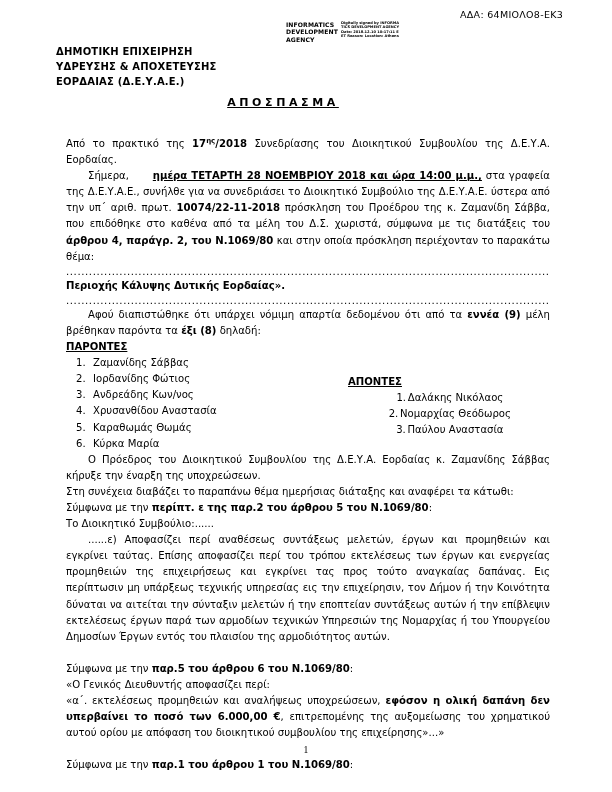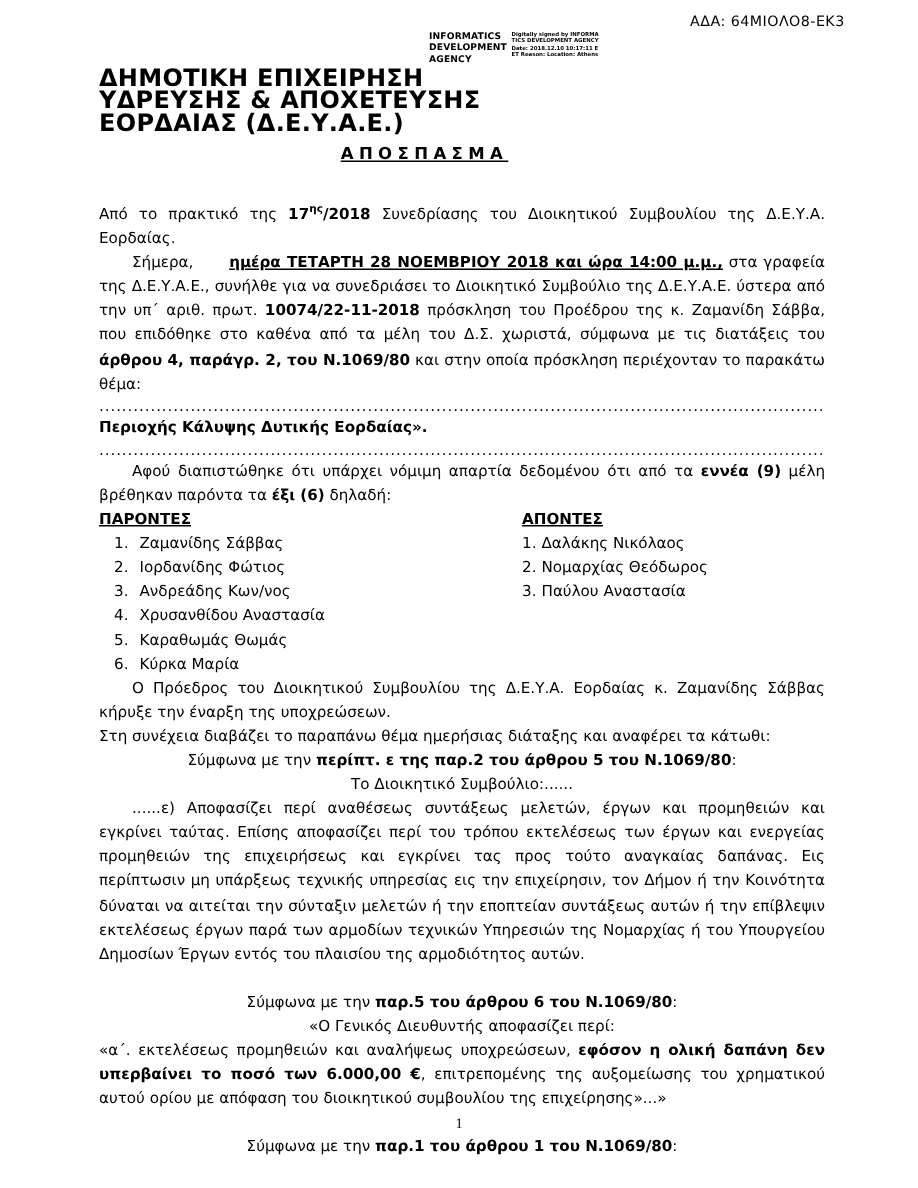--- a/index.html
+++ b/index.html
@@ -51,22 +51,22 @@
     line-height: 4.45px;
     font-weight: bold;
     width: 60px;
     word-break: break-all;
   }
 
   
   .org {
     position: absolute;
     top: 44px;
-    left: 66px;
-    font-size: 16px;
+    left: 56px;
+    font-size: 10px;
     font-weight: bold;
     line-height: 15.2px;
     letter-spacing: 0.2px;
   }
   .org .l3 {
   }
 
   
   .doc-title {
     position: absolute;
@@ -88,21 +88,21 @@
     width: 484px;
     font-size: 10.1px;
     line-height: 16.1px;
   }
   .p {
     margin: 0;
     text-align: justify;
     text-justify: inter-word;
   }
   .p.indent { text-indent: 22px; }
-  .p.noj { text-align: center; }
+  .p.noj { text-align: left; }
   .gap { height: 16.1px; }
   b { font-weight: bold; }
   u { text-decoration: underline; padding-left: 20px; }
   sup { font-size: 7px; vertical-align: super; line-height: 0; }
 
   .dotline {
     font-size: 10.1px;
     line-height: 13px;
     letter-spacing: 0.6px;
     overflow: hidden;
@@ -122,31 +122,31 @@
     width: 484px;
   }
   .col-left { width: 230px; }
   .col-right { width: 254px; }
   .col-head {
     font-weight: bold;
     text-decoration: underline;
     font-size: 10.1px;
     line-height: 16.1px;
   }
-  .col-head.right { padding-left: 52px; }
+  .col-head.right { padding-left: 52px; margin-top: 35px; }
   .namelist {
     list-style: none;
     margin: 0;
     padding: 0;
     font-size: 10.1px;
     line-height: 16.1px;
   }
   .namelist li { white-space: nowrap; }
   .namelist.left li { padding-left: 10px; }
-  .namelist.right li { padding-left: 52px; }
+  .namelist.right li { padding-left: 52px; text-align: center; }
   .num { display: inline-block; }
   .namelist.left .num { width: 17px; }
   .namelist.right .num { width: 13px; }
 
   
   .page-num {
     position: absolute;
     top: 744px;
     left: 0;
     width: 612px;
@@ -180,21 +180,21 @@
     <p class="p"><span>Από το πρακτικό της </span><b>17</b><b><sup>ης</sup></b><b>/2018</b><span> Συνεδρίασης του Διοικητικού Συμβουλίου της Δ.Ε.Υ.Α. Εορδαίας.</span></p>
 
     <p class="p indent"><span>Σήμερα, </span><b><u>ημέρα ΤΕΤΑΡΤΗ 28 ΝΟΕΜΒΡΙΟΥ 2018 και ώρα 14:00 μ.μ.,</u></b><span> στα γραφεία της Δ.Ε.Υ.Α.Ε., συνήλθε για να συνεδριάσει το Διοικητικό Συμβούλιο της Δ.Ε.Υ.Α.Ε. ύστερα από την υπ΄ αριθ. πρωτ. </span><b>10074/22-11-2018</b><span> πρόσκληση του Προέδρου της κ. Ζαμανίδη Σάββα, που επιδόθηκε στο καθένα από τα μέλη του Δ.Σ. χωριστά, σύμφωνα με τις διατάξεις του </span><b>άρθρου 4, παράγρ. 2, του Ν.1069/80</b><span> και στην οποία πρόσκληση περιέχονταν το παρακάτω θέμα:</span></p>
 
     <div class="dotline">.........................................................................................................................................</div>
 
     <div class="subject">Περιοχής Κάλυψης Δυτικής Εορδαίας».</div>
 
     <div class="dotline">.........................................................................................................................................</div>
 
-    <p class="p indent"><span>Αφού διαπιστώθηκε ότι υπάρχει νόμιμη απαρτία δεδομένου ότι από τα </span><b>εννέα (9)</b><span> μέλη βρέθηκαν παρόντα  τα </span><b>έξι (6)</b><span>  δηλαδή:</span></p>
+    <p class="p indent"><span>Αφού διαπιστώθηκε ότι υπάρχει νόμιμη απαρτία δεδομένου ότι από τα </span><b>εννέα (9)</b><span> μέλη βρέθηκαν παρόντα  τα </span><b>έξι (8)</b><span>  δηλαδή:</span></p>
 
     <div class="attend">
       <div class="col-left">
         <div class="col-head">ΠΑΡΟΝΤΕΣ</div>
         <ul class="namelist left">
           <li><span class="num">1.</span><span>Ζαμανίδης Σάββας</span></li>
           <li><span class="num">2.</span><span>Ιορδανίδης Φώτιος</span></li>
           <li><span class="num">3.</span><span>Ανδρεάδης Κων/νος</span></li>
           <li><span class="num">4.</span><span>Χρυσανθίδου Αναστασία</span></li>
           <li><span class="num">5.</span><span>Καραθωμάς Θωμάς</span></li>

